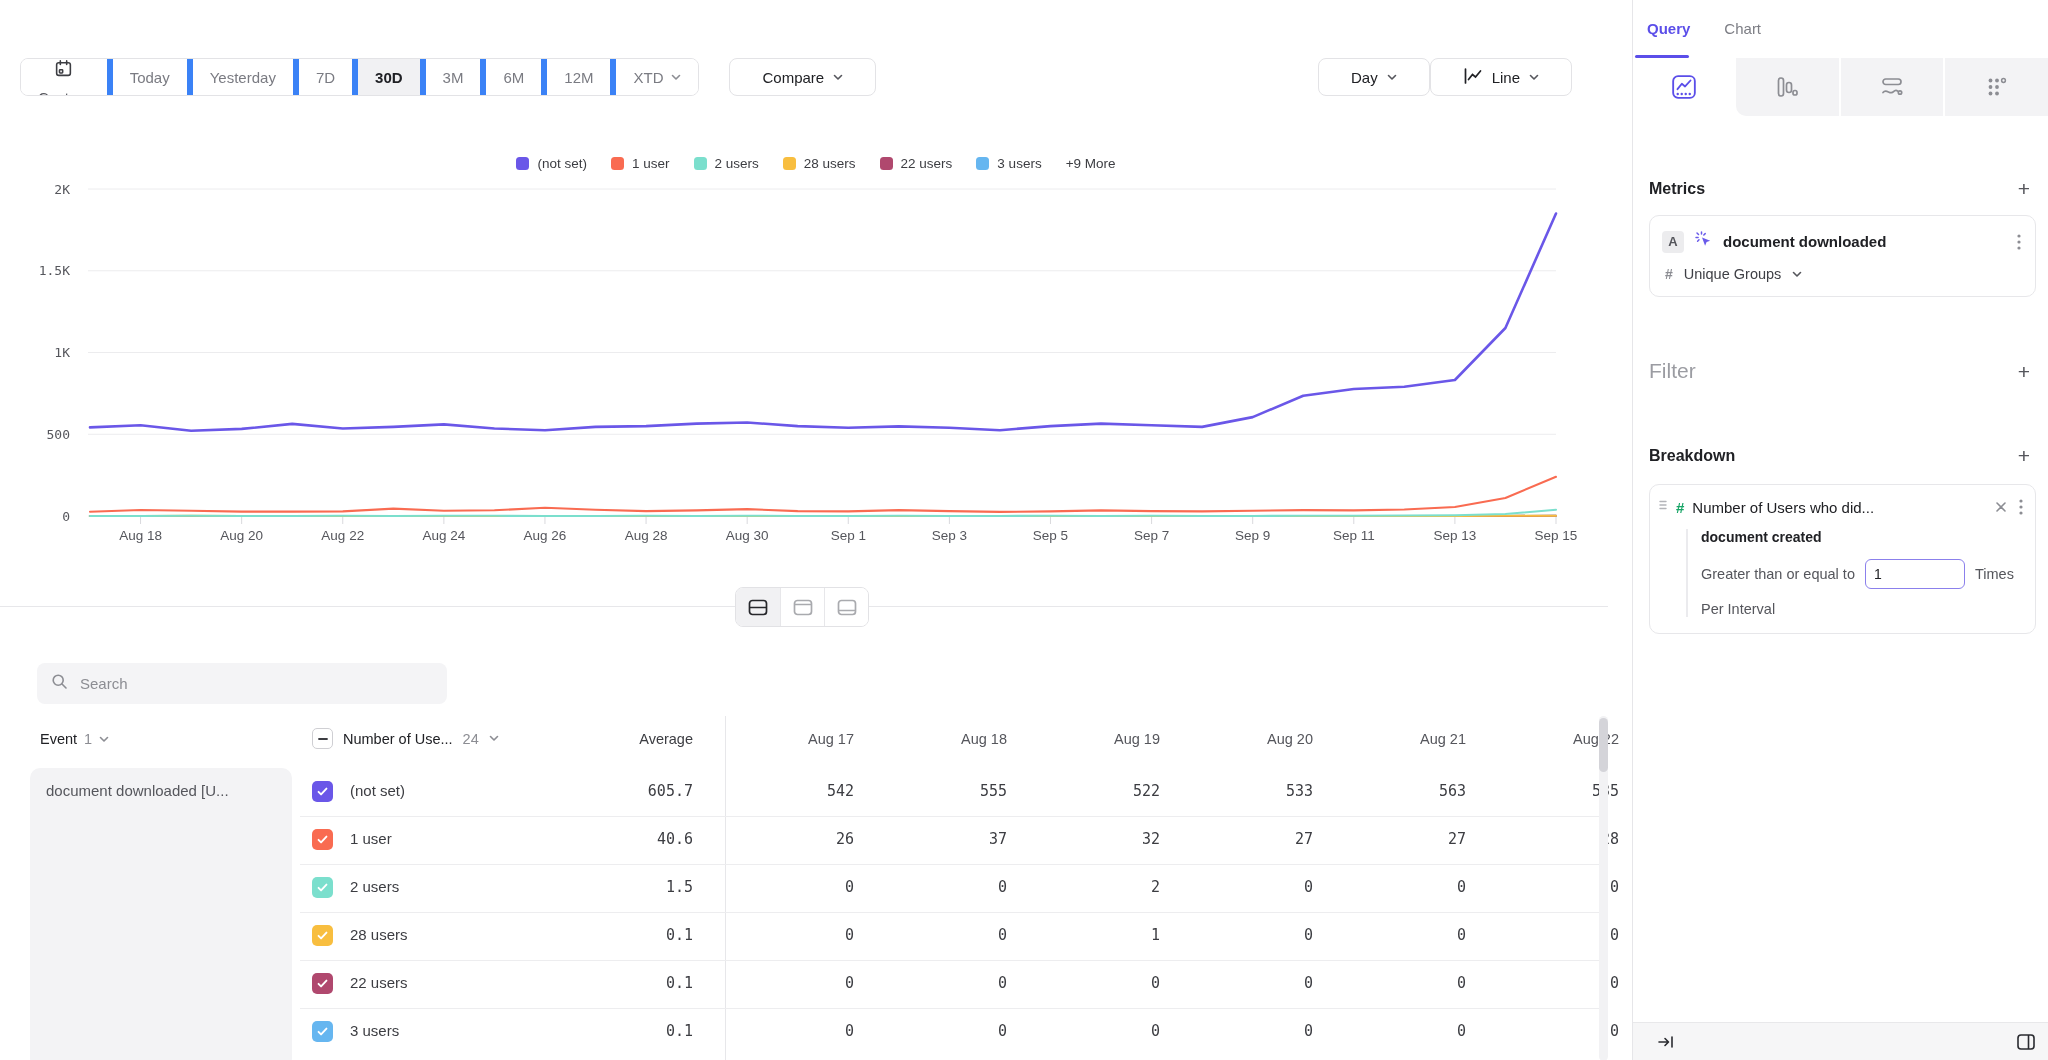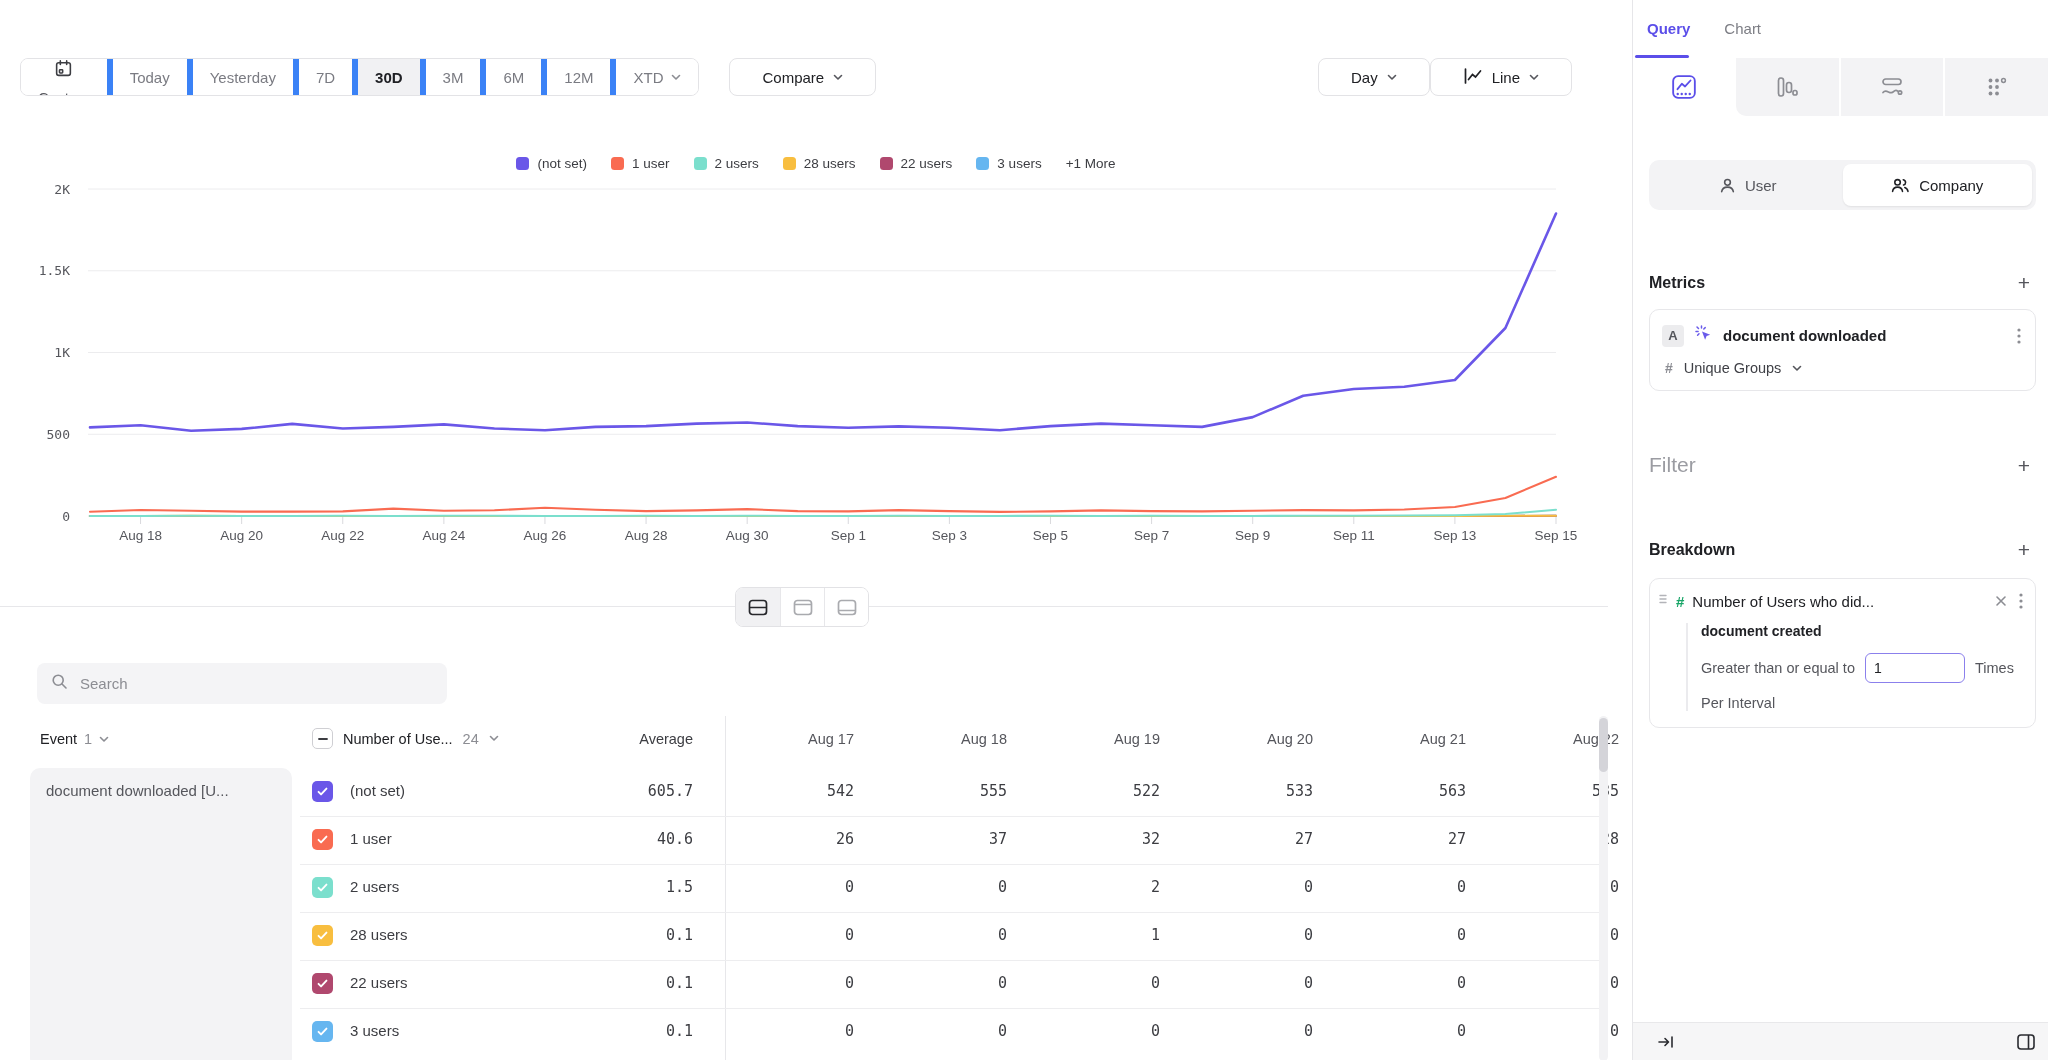--- a/index.html
+++ b/index.html
@@ -204,21 +204,21 @@
           <span>28 users</span>
         </span>
         <span class="legend-item">
           <span class="swatch" style="background: rgb(176, 72, 110);"></span>
           <span>22 users</span>
         </span>
         <span class="legend-item">
           <span class="swatch" style="background: rgb(102, 182, 240);"></span>
           <span>3 users</span>
         </span>
-        <span class="legend-more">+1 More</span>
+        <span class="legend-more">+9 More</span>
       </div>
 
     <svg class="chart-svg" id="chart-svg" viewBox="0 0 1612 372">
         <line x1="88" y1="334" x2="1556" y2="334" class="grid-line zero"></line>
         <text x="70" y="338.5" text-anchor="end" class="ytick-label">0</text>
         <line x1="88" y1="252.25" x2="1556" y2="252.25" class="grid-line"></line>
         <text x="70" y="256.75" text-anchor="end" class="ytick-label">500</text>
         <line x1="88" y1="170.5" x2="1556" y2="170.5" class="grid-line"></line>
         <text x="70" y="175" text-anchor="end" class="ytick-label">1K</text>
         <line x1="88" y1="88.75" x2="1556" y2="88.75" class="grid-line"></line>
@@ -484,41 +484,20 @@
               <circle cx="18.5" cy="5.5" r="1.9" fill="none" stroke="#8c8d93" stroke-width="1.5"></circle>
               <circle cx="5.5" cy="12" r="1.9"></circle>
               <circle cx="12" cy="12" r="1.9"></circle>
               <circle cx="5.5" cy="18.5" r="1.9"></circle>
               <circle cx="12" cy="18.5" r="1.9"></circle>
             </svg>
           </span>
         </div>
       </div>
 
-    <div class="seg">
-        <div class="seg-opt">
-          <span style="display: inline-flex;">
-            <svg width="17" height="17" viewBox="0 0 16 16" fill="none" stroke="#55565c" stroke-width="1.5" stroke-linecap="round">
-              <circle cx="8" cy="5" r="2.7"></circle>
-              <path d="M2.5 13.8c.5-3 3-4.3 5.5-4.3s5 1.3 5.5 4.3"></path>
-            </svg>
-          </span>
-          <span>User</span>
-        </div>
-        <div class="seg-opt sel">
-          <span style="display: inline-flex;">
-            <svg width="19" height="17" viewBox="0 0 18 16" fill="none" stroke="#202125" stroke-width="1.5" stroke-linecap="round">
-              <circle cx="6.2" cy="5" r="2.6"></circle>
-              <path d="M1.5 13.6c.4-2.8 2.4-4.1 4.7-4.1s4.3 1.3 4.7 4.1"></path>
-              <path d="M11.6 2.6c1.3.3 2.2 1.3 2.2 2.5 0 1.2-.8 2.1-1.9 2.4M13.1 9.9c1.6.5 2.7 1.8 3 3.7"></path>
-            </svg>
-          </span>
-          <span>Company</span>
-        </div>
-      </div>
 
     <div class="sb-section-head">
       <h3>Metrics</h3>
       <button class="plus-btn">+</button>
     </div>
 
     <div class="metric-card">
       <div class="mc-row1">
         <span class="badge-a">A</span>
         <span><svg width="19" height="19" viewBox="0 0 19 19" fill="none" stroke="#6a5bea" stroke-width="1.5" stroke-linecap="round" stroke-linejoin="round">

